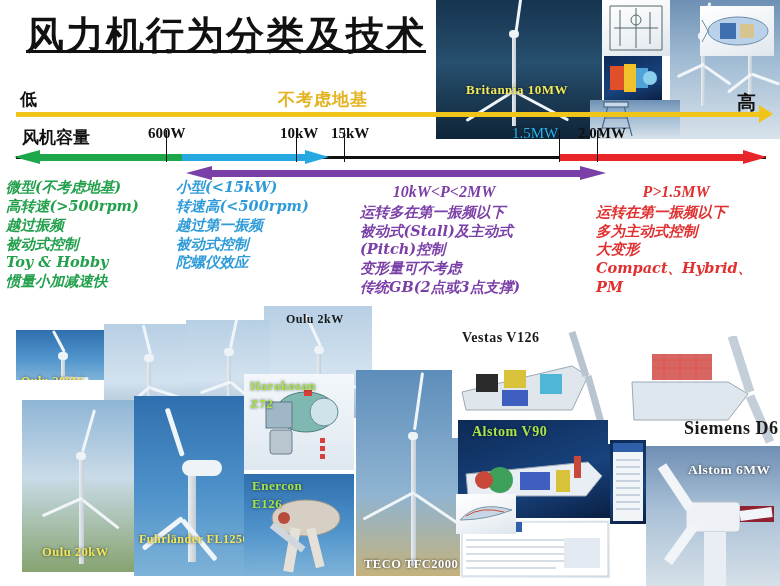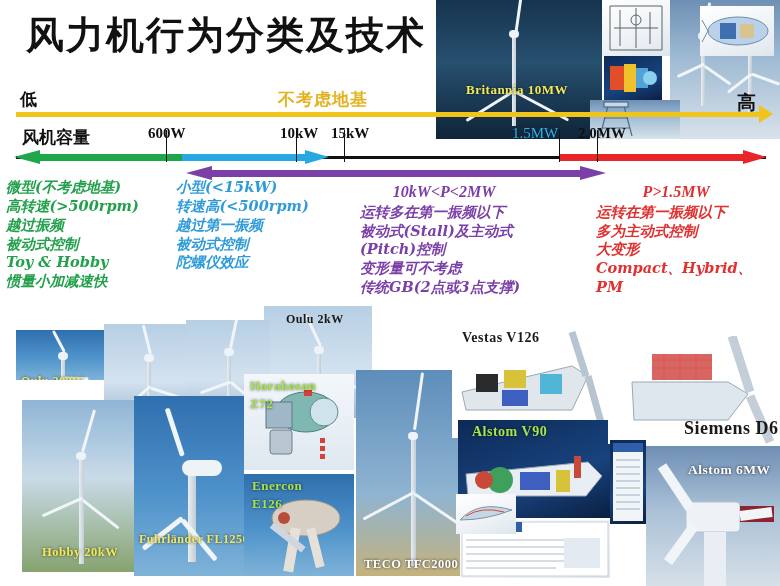--- a/index.html
+++ b/index.html
@@ -3,21 +3,21 @@
 <meta charset="utf-8">
 <style>
   * { margin:0; padding:0; box-sizing:border-box; }
   html,body { width:780px; height:586px; overflow:hidden; background:#ffffff;
     font-family:"Liberation Serif", serif; }
   #slide { position:relative; width:780px; height:586px; background:#fff; overflow:hidden; }
 
   
   .title {
     position:absolute; left:26px; top:10px; font-size:38px; font-weight:700;
-    letter-spacing:2px; color:#111; font-family:"DejaVu Serif", serif;
+    letter-spacing:2px; color:#111; font-family:"DejaVu Serif", serif;text-decoration:underline;
   }
   .subtitle {
     position:absolute; left:136px; top:60px; font-size:20px; font-weight:700;
     color:#111; letter-spacing:2px; font-family:"DejaVu Serif", serif;
   }
 
   
   .tech-label-low {
     position:absolute; left:20px; top:88px; font-size:17px; font-weight:700;
     color:#111; font-family:"DejaVu Serif", serif;
@@ -314,21 +314,21 @@
   </div>
 
   <div class="photo sky-cloud" style="left:22px; top:400px; width:114px; height:172px;">
     <div class="turb" style="left:18px; top:24px; width:82px; height:140px;">
       <div class="tower" style="height:110px; width:5px; margin-left:-2.5px;"></div>
       <div class="hub" style="top:28px;"></div>
       <div class="bl" style="height:44px; top:-16px; transform:rotate(16deg);"></div>
       <div class="bl" style="height:46px; top:30px; transform:rotate(128deg);"></div>
       <div class="bl" style="height:44px; top:30px; transform:rotate(246deg);"></div>
     </div>
-    <div class="cap cap-yellow" style="left:20px; top:145px; font-size:12.5px;">Hobby 20kW</div>
+    <div class="cap cap-yellow" style="left:20px; top:145px; font-size:12.5px;">Oulu 20kW</div>
   </div>
 
   <div class="photo sky-blue" style="left:134px; top:396px; width:110px; height:180px;">
     <div class="turb" style="left:16px; top:20px; width:84px; height:146px;">
       <div class="tower" style="height:92px; width:8px; margin-left:-4px;"></div>
       <div class="hub" style="top:44px; width:40px; margin-left:-10px; height:16px; border-radius:8px;"></div>
       <div class="bl" style="height:50px; width:5px; top:-10px; left:36%; transform:rotate(-18deg);"></div>
       <div class="bl" style="height:52px; width:5px; top:52px; left:36%; transform:rotate(140deg);"></div>
       <div class="bl" style="height:50px; width:5px; top:52px; left:36%; transform:rotate(232deg);"></div>
     </div>

